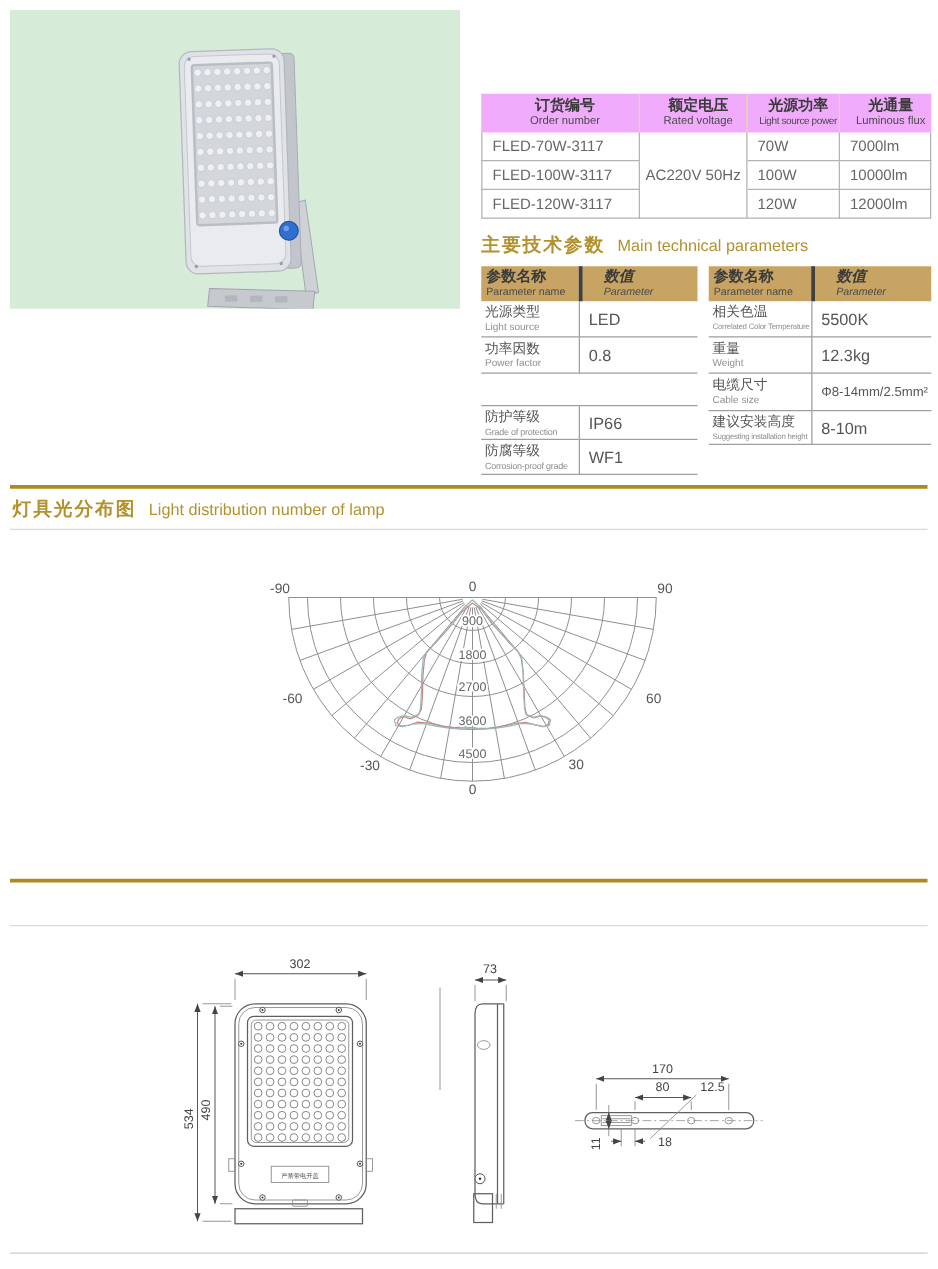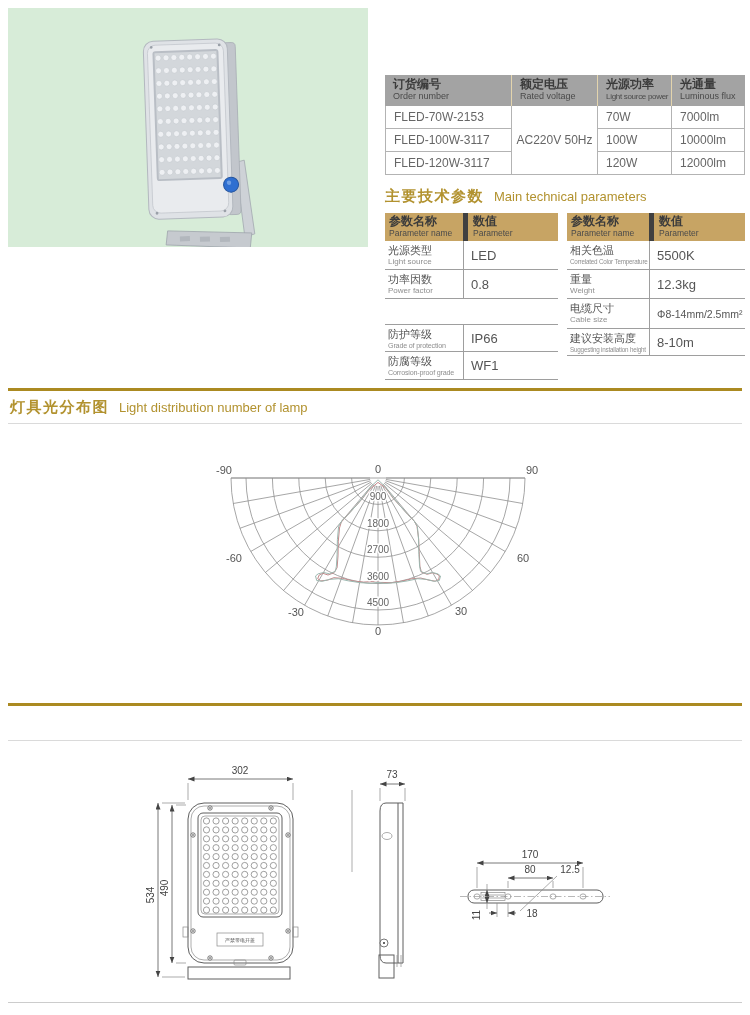--- a/index.html
+++ b/index.html
@@ -10,21 +10,21 @@
 
   
   .title-block{position:absolute;left:385px;top:4px;}
   .model{font-size:30px;font-weight:bold;color:#b2922f;letter-spacing:0.5px;line-height:36px;}
   .name-cn{font-size:17px;color:#434343;line-height:20px;margin-top:2px;}
   .name-en{font-size:13px;color:#4a4a4a;line-height:16px;margin-top:2px;}
 
   
   .otable{position:absolute;left:385px;top:75px;width:360px;display:grid;
           grid-template-columns:127px 86px 74px 73px;grid-template-rows:31px 23px 23px 23px;}
-  .oh{background:#a3a3a3;padding:3px 0 0 8px;border-right:1px solid #e3d4ad;box-sizing:border-box;overflow:hidden;}
+  .oh{background:#f0abfc;padding:3px 0 0 8px;border-right:1px solid #e3d4ad;box-sizing:border-box;overflow:hidden;text-align:center;}
   .oh.last{border-right:none;}
   .oh .cn{display:block;font-size:12px;font-weight:bold;color:#3b3b3b;line-height:13px;white-space:nowrap;}
   .oh .en{display:block;font-size:9px;color:#4a4a4a;line-height:11px;white-space:nowrap;}
   .oh.c3 .en{font-size:8px;letter-spacing:-0.3px;}
   .oc{border-bottom:1px solid #b3b3b3;border-right:1px solid #b3b3b3;box-sizing:border-box;
       font-size:12px;color:#666;display:flex;align-items:center;padding-left:8px;white-space:nowrap;}
   .oc.cfirst{border-left:1px solid #b3b3b3;}
   .oc.volt{grid-column:2;grid-row:2/5;justify-content:center;padding-left:0;}
   .g1{grid-column:1}.g2{grid-column:2}.g3{grid-column:3}.g4{grid-column:4}
   .r1{grid-row:2}.r2{grid-row:3}.r3{grid-row:4}
@@ -32,21 +32,21 @@
   
   .sec-head{position:absolute;display:flex;align-items:baseline;gap:10px;white-space:nowrap;}
   .sec-cn{font-size:15px;font-weight:bold;color:#b2922f;letter-spacing:1.5px;}
   .sec-en{font-size:13px;color:#b2922f;}
 
   
   .ttable{position:absolute;top:213px;display:grid;}
   .ttable.left{left:385px;grid-template-columns:78px 95px;grid-template-rows:28px 29px 29px 26px 27px 28px;}
   .ttable.right{left:567px;grid-template-columns:82px 96px;grid-template-rows:28px 29px 29px 30px 27px;}
   .th{background:#c7a464;padding:2px 0 0 4px;box-sizing:border-box;overflow:hidden;}
-  .th.val{border-left:5px solid #404040;padding-left:5px;}
+  .th.val{border-left:3px solid #404040;padding-left:17px;font-style:italic;}
   .th .cn{display:block;font-size:12px;font-weight:bold;color:#3b3b3b;line-height:13px;white-space:nowrap;}
   .th .en{display:block;font-size:8.5px;color:#4a4a4a;line-height:10px;white-space:nowrap;}
   .tn{border-bottom:1px solid #9e9e9e;padding:3px 0 0 3px;box-sizing:border-box;overflow:hidden;}
   .tn .cn{display:block;font-size:11px;color:#555;line-height:13px;white-space:nowrap;}
   .tn .en{display:block;font-size:8px;color:#8f8f8f;line-height:9px;white-space:nowrap;}
   .tn .en.en-s{font-size:7.2px;letter-spacing:-0.2px;}
   .tn .en.en-xs{font-size:6.3px;letter-spacing:-0.2px;}
   .tv{border-bottom:1px solid #9e9e9e;border-left:1px solid #9e9e9e;box-sizing:border-box;
       display:flex;align-items:center;padding-left:7px;font-size:13px;color:#555;white-space:nowrap;}
   .tv.vs{font-size:10.5px;}
@@ -195,21 +195,21 @@
       </div>
     <div class="oh g3 c3">
         <span class="cn">光源功率</span>
         <span class="en">Light source power</span>
       </div>
     <div class="oh g4 last">
         <span class="cn">光通量</span>
         <span class="en">Luminous flux</span>
       </div>
 
-    <div class="oc cfirst g1 r1">FLED-70W-2153</div>
+    <div class="oc cfirst g1 r1">FLED-70W-3117</div>
     <div class="oc volt">AC220V  50Hz</div>
     <div class="oc g3 r1">70W</div>
     <div class="oc g4 r1">7000lm</div>
 
     <div class="oc cfirst g1 r2">FLED-100W-3117</div>
     <div class="oc g3 r2">100W</div>
     <div class="oc g4 r2">10000lm</div>
 
     <div class="oc cfirst g1 r3">FLED-120W-3117</div>
     <div class="oc g3 r3">120W</div>

